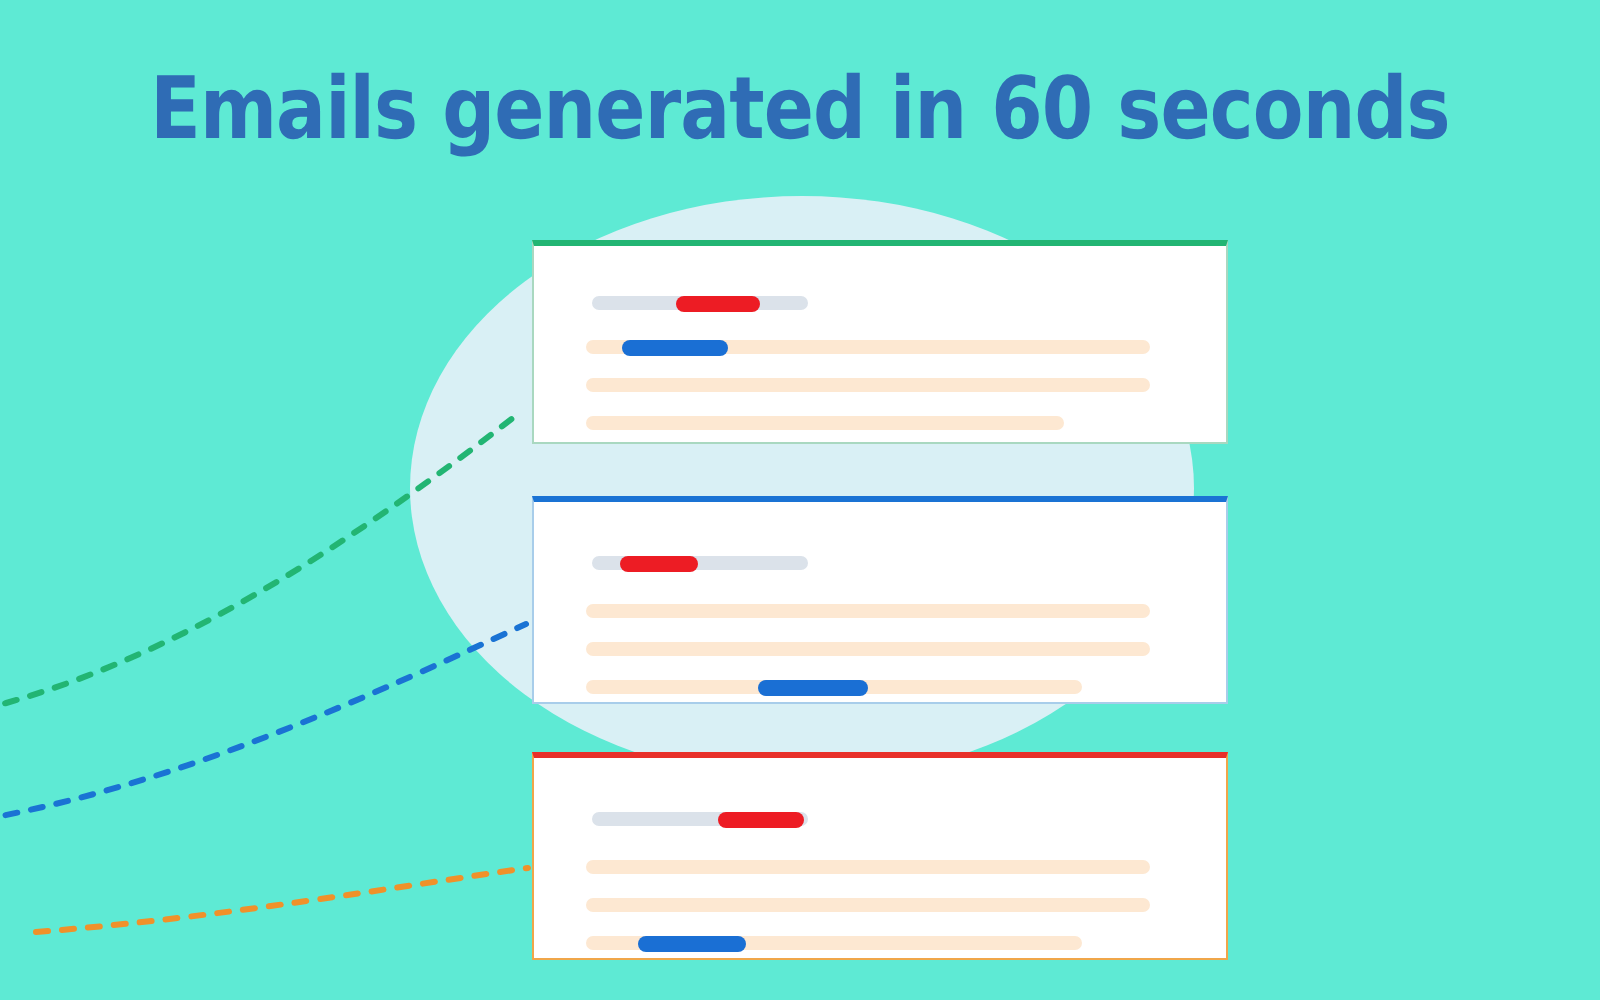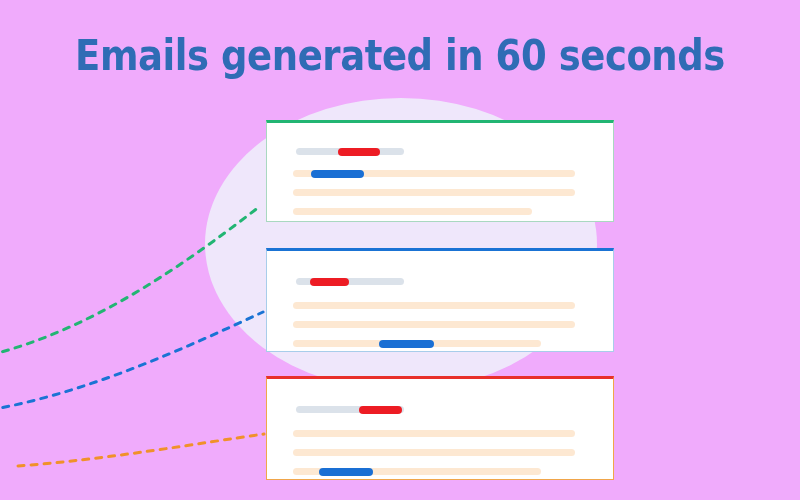--- a/index.html
+++ b/index.html
@@ -10,21 +10,21 @@
     width: 800px;
     height: 500px;
     background: #ffffff;
     font-family: "Liberation Sans", sans-serif;
     overflow: hidden;
   }
   #stage {
     position: relative;
     width: 800px;
     height: 500px;
-    background: #f0abfc;
+    background: #5eead4;
     overflow: hidden;
   }
 
   
   .bg-circle {
     position: absolute;
     left: 205px;
     top: 98px;
     width: 392px;
     height: 292px;

